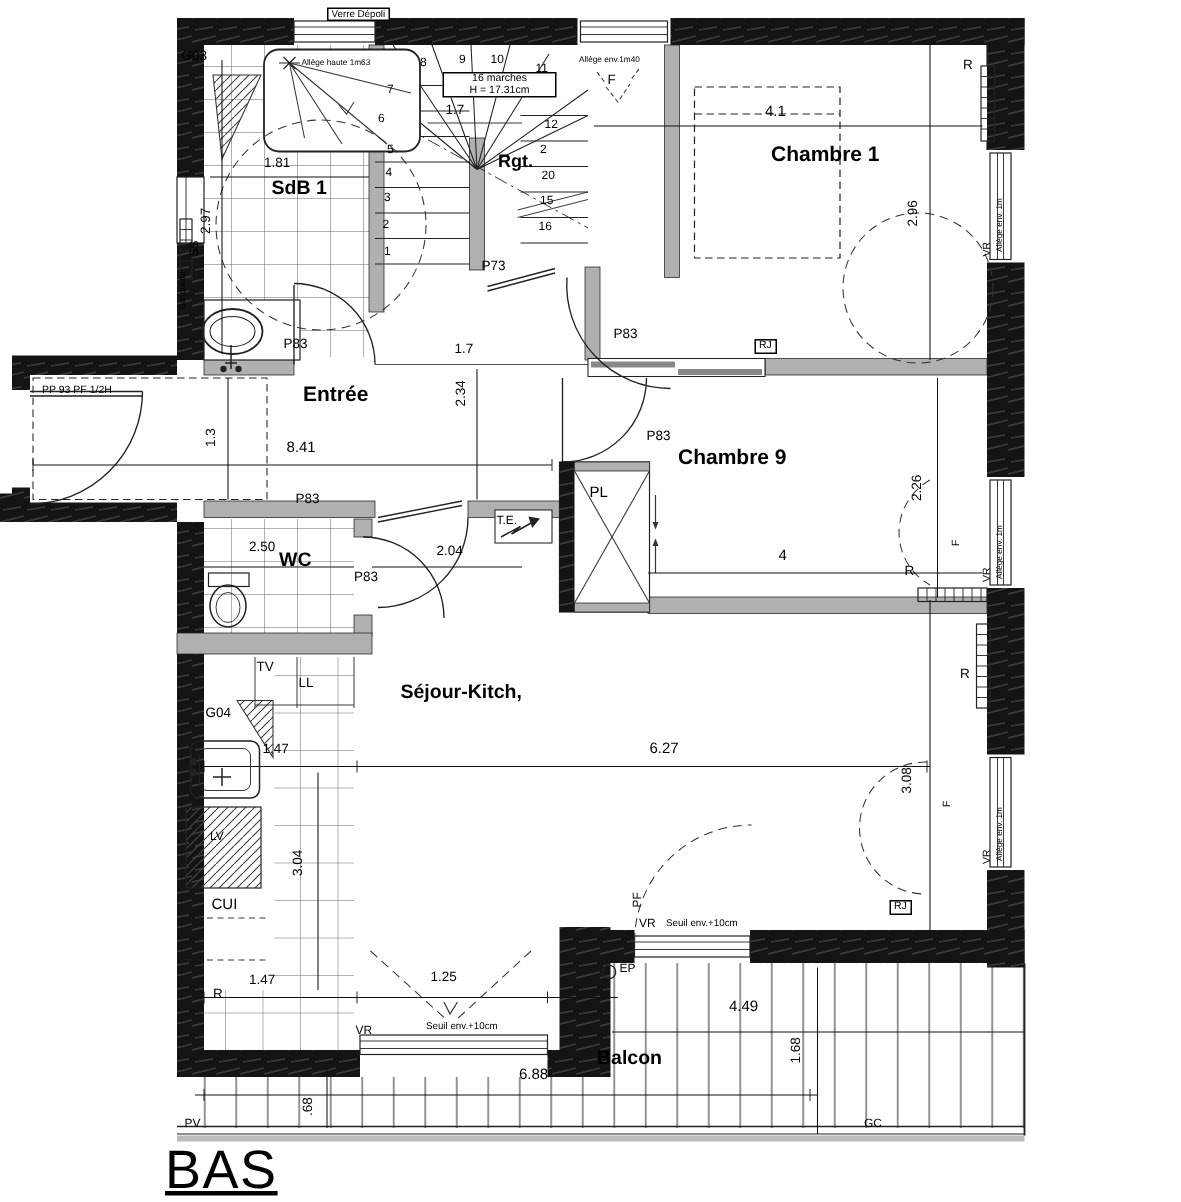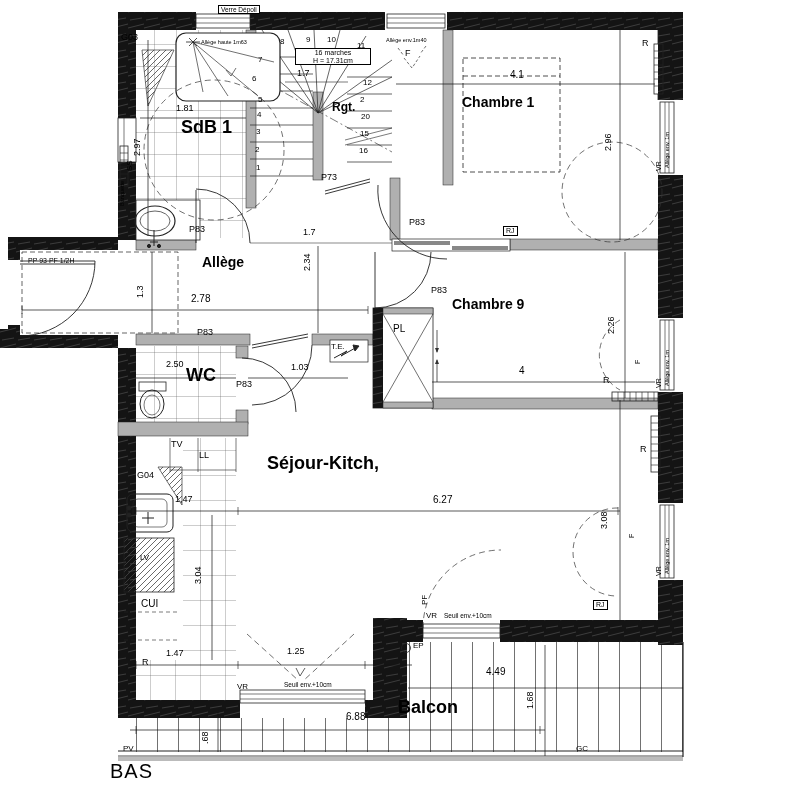--- a/index.html
+++ b/index.html
@@ -2,23 +2,23 @@
 <html><head>
 <meta charset="utf-8">
 <style>
   html,body{margin:0;padding:0;background:#fff;}
   #plan{position:relative;width:787px;height:801px;background:#fff;overflow:hidden;
         font-family:"Liberation Sans",sans-serif;color:#000;}
   #plan svg{position:absolute;left:0;top:0;}
   .L{position:absolute;white-space:nowrap;color:#000;line-height:1.1;}
   .s5{font-size:5.5px;}.s6{font-size:6.5px;}.s7{font-size:7px;}.s8{font-size:8px;}
   .s9{font-size:9px;}.s10{font-size:10px;}
-  .b12{font-size:12px;font-weight:bold;}.b13{font-size:18px;font-weight:bold;}
+  .b12{font-size:12px;font-weight:bold;}.b13{font-size:13px;font-weight:bold;}
   .b14{font-size:14px;font-weight:bold;}
-  .big{font-size:20px;letter-spacing:1px;}
+  .big{font-size:36px;letter-spacing:1px;text-decoration:underline;}
   .rot{transform:rotate(-90deg);transform-origin:0 0;}
   .box{border:1px solid #000;background:#fff;text-align:center;padding:0 2px;}
 </style>
 </head>
 <body>
 
 <div id="plan">
 
 <svg width="787" height="801" viewBox="0 0 787 801">
   <defs>
@@ -287,58 +287,58 @@
 <span class="L s8" style="left:360px;top:130px">15</span>
 <span class="L s8" style="left:359px;top:147px">16</span>
 
 <div class="L b12" style="left:332px;top:101px">Rgt.</div>
 <div class="L s9" style="left:297px;top:69px">1.7</div>
 <div class="L s9" style="left:321px;top:173px">P73</div>
 
 <div class="L s9" style="left:405px;top:49px">F</div>
 <div class="L s5" style="left:386px;top:37px">Allège env.1m40</div>
 
-<div class="L b14" style="left:462px;top:95px">Chambre 1</div>
+<div class="L b14" style="left:514px;top:95px">Chambre 1</div>
 <div class="L s10" style="left:510px;top:69px">4.1</div>
 <div class="L s9 rot" style="left:604px;top:151px">2.96</div>
 <div class="L s9" style="left:642px;top:39px">R</div>
 
 <div class="L b13" style="left:181px;top:118px">SdB 1</div>
 <div class="L s9" style="left:176px;top:104px">1.81</div>
 <div class="L s9 rot" style="left:133px;top:156px">2.97</div>
 <div class="L s8 rot" style="left:126px;top:171px">SS</div>
 <div class="L s5 rot" style="left:119px;top:206px">Banquette</div>
 
 <div class="L s9" style="left:189px;top:225px">P83</div>
 <div class="L s9" style="left:409px;top:218px">P83</div>
 <div class="L s9" style="left:431px;top:286px">P83</div>
 <div class="L s9" style="left:197px;top:328px">P83</div>
 <div class="L s9" style="left:236px;top:380px">P83</div>
 
-<div class="L b14" style="left:202px;top:255px">Allège</div>
+<div class="L b14" style="left:202px;top:255px">Entrée</div>
 <div class="L s7" style="left:28px;top:257px">PP 93 PF 1/2H</div>
 <div class="L s9 rot" style="left:136px;top:298px">1.3</div>
-<div class="L s10" style="left:191px;top:293px">2.78</div>
+<div class="L s10" style="left:191px;top:293px">8.41</div>
 <div class="L s9" style="left:303px;top:228px">1.7</div>
 <div class="L s9 rot" style="left:303px;top:271px">2.34</div>
 
 <div class="L box s7" style="left:503px;top:226px">RJ</div>
 <div class="L box s7" style="left:593px;top:600px">RJ</div>
 
 <div class="L b14" style="left:452px;top:297px">Chambre 9</div>
 <div class="L s9 rot" style="left:607px;top:334px">2.26</div>
 <div class="L s10" style="left:519px;top:365px">4</div>
 <div class="L s8" style="left:331px;top:343px">T.E.</div>
 <div class="L s10" style="left:393px;top:323px">PL</div>
 <div class="L s9" style="left:603px;top:376px">R</div>
 <div class="L s7 rot" style="left:634px;top:364px">F</div>
 
 <div class="L b13" style="left:186px;top:366px">WC</div>
 <div class="L s9" style="left:166px;top:360px">2.50</div>
-<div class="L s9" style="left:291px;top:363px">1.03</div>
+<div class="L s9" style="left:291px;top:363px">2.04</div>
 
 <div class="L s9" style="left:171px;top:440px">TV</div>
 <div class="L s9" style="left:199px;top:451px">LL</div>
 <div class="L s9" style="left:137px;top:471px">G04</div>
 <div class="L s8" style="left:140px;top:554px">LV</div>
 
 <div class="L b13" style="left:267px;top:454px">Séjour-Kitch,</div>
 <div class="L s9" style="left:175px;top:495px">1.47</div>
 <div class="L s9 rot" style="left:194px;top:584px">3.04</div>
 <div class="L s10" style="left:141px;top:598px">CUI</div>

